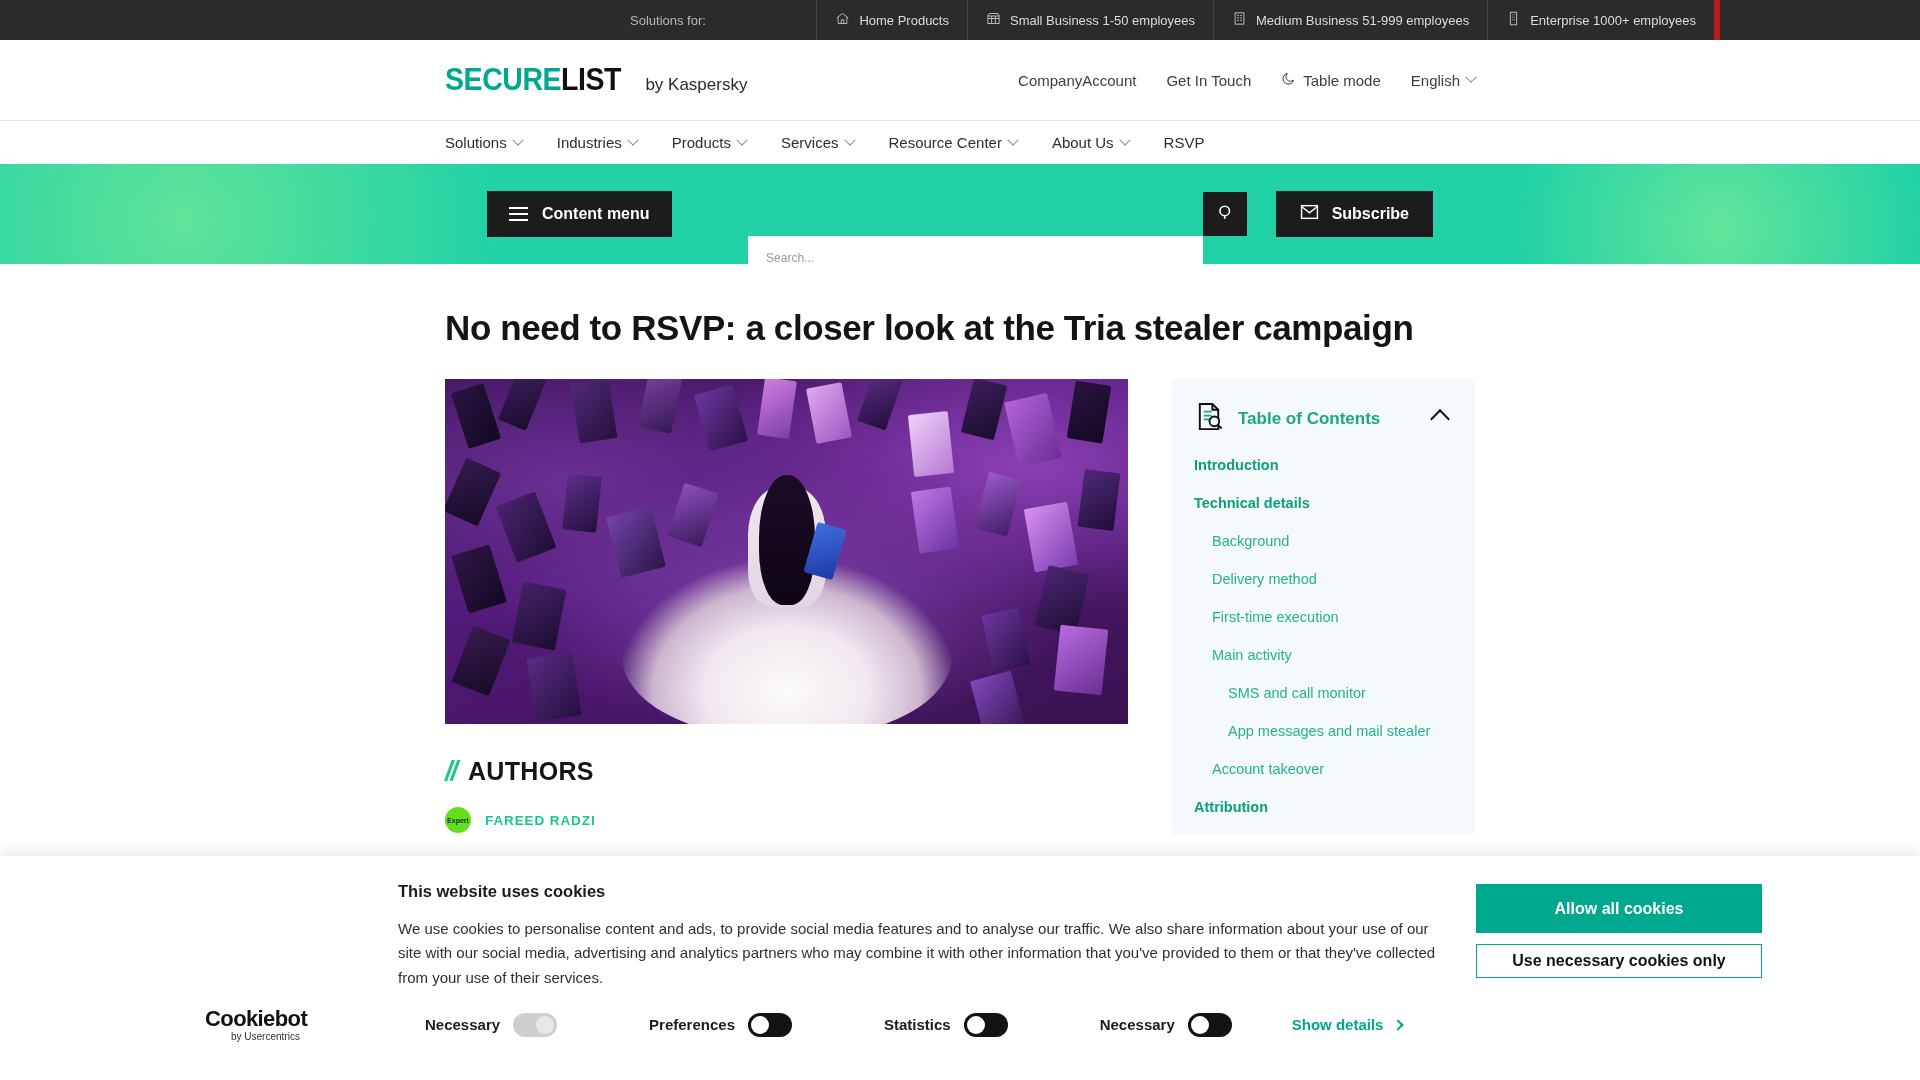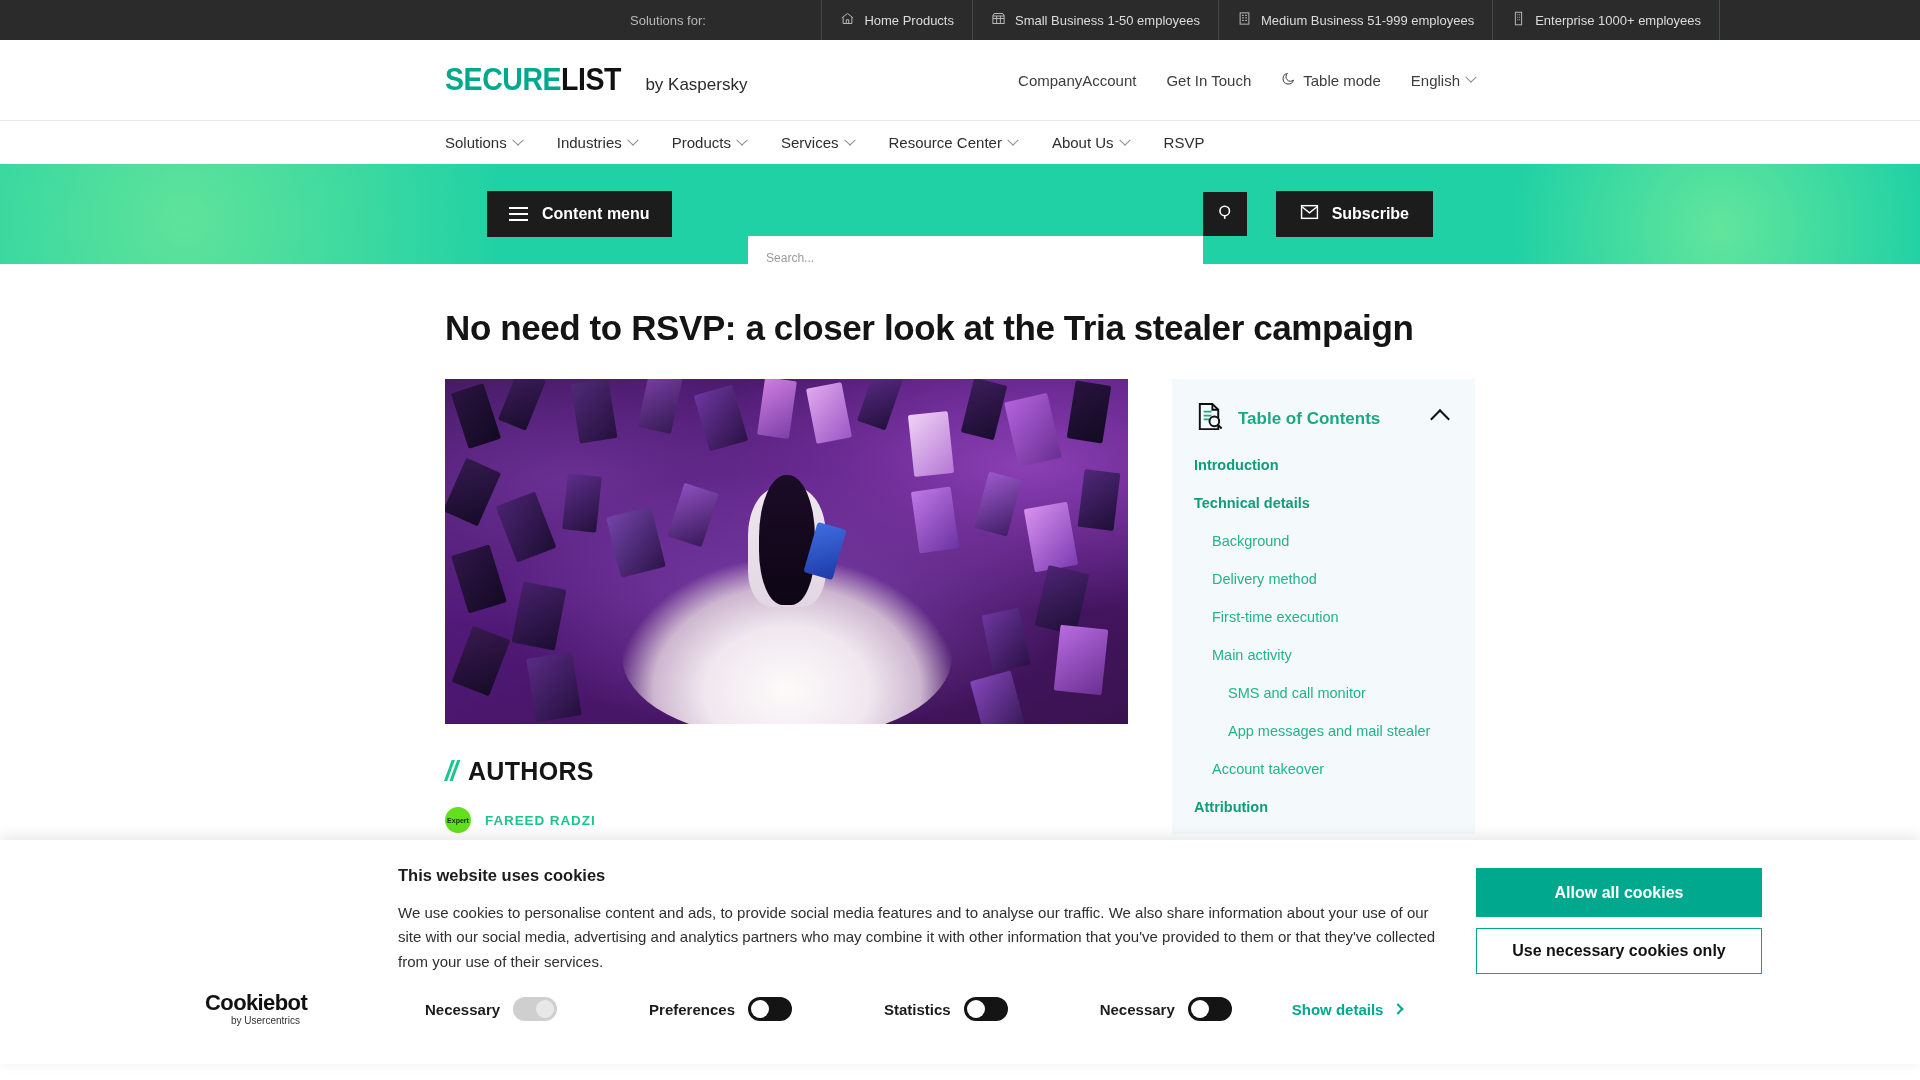--- a/index.html
+++ b/index.html
@@ -31,21 +31,21 @@
     padding-left: 430px;
   }
   .topbar-item {
     display: flex; align-items: center; gap: 9px;
     padding: 0 18px;
     border-left: 1px solid #454545;
     color: #dcdcdc;
     white-space: nowrap;
     cursor: pointer;
   }
-  .topbar-item:last-child { border-right: 1px solid #b91c1c; }
+  .topbar-item:last-child { border-right: 6px solid #b91c1c; }
   .topbar-item svg { flex: none; opacity: .85; }
 
   
   .header {
     height: 80px;
     background: #fff;
     display: flex; align-items: center; justify-content: center;
   }
   .header-inner {
     width: 1030px; display: flex; align-items: center; justify-content: space-between;
@@ -210,38 +210,38 @@
   .toc-head { display: flex; align-items: center; gap: 13px; }
   .toc-title { color: #1ba882; font-size: 17px; font-weight: 700; flex: 1; }
   .chev-up { width: 14px; height: 14px; border-left: 2.6px solid #111; border-top: 2.6px solid #111; transform: rotate(45deg); margin-right: 6px; cursor: pointer; }
   .toc-list { margin-top: 21px; }
   .toc-l1 { color: #0f9d7c; font-weight: 700; font-size: 14.5px; margin-bottom: 22px; cursor: pointer; }
   .toc-l2 { color: #23b38c; font-weight: 400; font-size: 14.5px; margin-bottom: 22px; margin-left: 18px; cursor: pointer; }
   .toc-l3 { color: #23b38c; font-weight: 400; font-size: 14.5px; margin-bottom: 22px; margin-left: 34px; cursor: pointer; }
 
   
   .cookie {
-    position: absolute; left: 0; right: 0; bottom: 16px;
+    position: absolute; left: 0; right: 0; bottom: 0;
     background: #fff;
     box-shadow: 0 -3px 14px rgba(0,0,0,.10);
     padding: 26px 0 0 0;
     height: 224px;
   }
   .cookie-top { display: flex; padding: 0 88px 0 398px; gap: 40px; }
   .cookie-texts { flex: 1; max-width: 1038px; }
   .cookie-h { font-size: 16.5px; font-weight: 700; color: #1c1c1c; }
   .cookie-p { font-size: 15px; color: #2f2f2f; line-height: 1.62; margin-top: 16px; }
   .cookie-btns { display: flex; flex-direction: column; gap: 11px; width: 286px; padding-top: 2px; }
   .btn-allow {
     background: #00a88e; color: #fff; border: none; height: 49px;
     font-size: 16px; font-weight: 700; cursor: pointer;
     font-family: "Liberation Sans", sans-serif;
   }
   .btn-necessary {
-    background: #fff; color: #111; border: 1.6px solid #00a88e; height: 46px;
+    background: #fff; color: #111; border: 1.6px solid #00a88e; height: 34px;
     font-size: 16px; font-weight: 700; cursor: pointer;
     font-family: "Liberation Sans", sans-serif;
   }
   .cookie-bottom {
     display: flex; align-items: center; gap: 0;
     padding: 18px 0 0 205px;
   }
   .cb-logo { width: 128px; line-height: 1; }
   .cb-logo-main { font-size: 22px; font-weight: 700; color: #111; letter-spacing: -.6px; }
   .cb-logo-sub { font-size: 10px; color: #333; margin-top: 2px; margin-left: 26px; }

